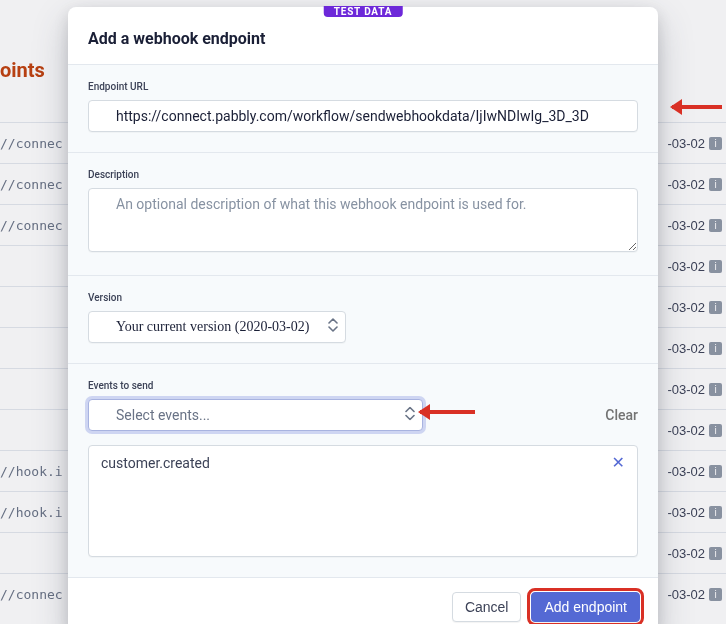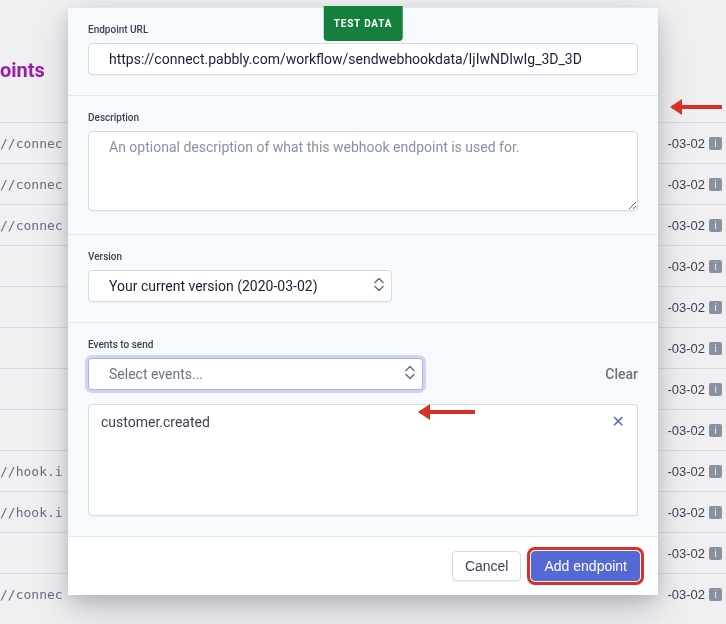--- a/index.html
+++ b/index.html
@@ -19,21 +19,21 @@
     background: #fff;
     padding-top: 50px;
   }
   .bg-header {
     position: absolute;
     top: 50px;
     left: 0;
     padding: 8px 0 8px 0;
     font-size: 20px;
     font-weight: 700;
-    color: #a21caf;
+    color: #c2410c;
   }
   .bg-row {
     height: 41px;
     display: flex;
     align-items: center;
     justify-content: space-between;
     border-top: 1px solid #e3e8ee;
     color: #697386;
     font-family: Menlo, Consolas, monospace;
     font-size: 13px;
@@ -61,26 +61,26 @@
     background: #fff;
     border-radius: 8px;
     box-shadow: 0 15px 35px rgba(60,66,87,.25), 0 5px 15px rgba(0,0,0,.12);
     overflow: visible;
   }
   .test-badge {
     position: absolute;
     top: -1px;
     left: 50%;
     transform: translateX(-50%);
-    background: #15803d;
+    background: #6d28d9;
     color: #fff;
     font-size: 10px;
     font-weight: 700;
     letter-spacing: 0.8px;
-    padding: 12px 10px;
+    padding: 0 10px;
     border-radius: 0 0 4px 4px;
   }
   .modal-header {
     padding: 22px 20px 16px 20px;
     font-size: 16px;
     font-weight: 700;
     color: #1a1f36;
   }
   .modal-body {
     background: #f7fafc;
@@ -96,49 +96,49 @@
     font-size: 10px;
     font-weight: 500;
     color: #3c4257;
     margin-bottom: 8px;
   }
   .text-input, .textarea, .select {
     width: 100%;
     background: #fff;
     border: 1px solid #d5dbe1;
     border-radius: 4px;
-    padding: 7px 20px;
+    padding: 7px 27px;
     font-size: 14px;
     color: #1a1f36;
     box-shadow: 0 1px 1px rgba(0,0,0,0.03);
     font-family: inherit;
   }
   .textarea {
-    height: 80px;
+    height: 64px;
     resize: both;
   }
   .textarea::placeholder { color: #8792a2; }
   .select-wrap {
     position: relative;
     display: inline-block;
   }
   .select {
     appearance: none;
     padding-right: 28px;
     cursor: pointer;
   }
   .select-icon {
     position: absolute;
     right: 8px;
     top: 50%;
     transform: translateY(-50%);
     pointer-events: none;
     color: #697386;
   }
-  .version-wrap { width: 304px; }
+  .version-wrap { width: 258px; font-family: Liberation Serif, serif; }
   .events-row {
     display: flex;
     align-items: center;
     gap: 12px;
   }
   .events-select-wrap {
     width: 335px;
   }
   .events-select {
     box-shadow: 0 0 0 3px rgba(84,105,212,0.25);
@@ -310,20 +310,21 @@
           <span class="ilabel">i</span>
         </span>
       </div>
   </div>
 </div>
 
 <div class="overlay"></div>
 
 <div class="modal">
   <div class="test-badge">TEST DATA</div>
+  <div class="modal-header">Add a webhook endpoint</div>
 
   <div class="modal-body">
 
     <div class="section">
       <div class="label">Endpoint URL</div>
       <input class="text-input" type="text" value="https://connect.pabbly.com/workflow/sendwebhookdata/IjIwNDIwIg_3D_3D" style="">
     </div>
 
     <div class="section">
       <div class="label">Description</div>

